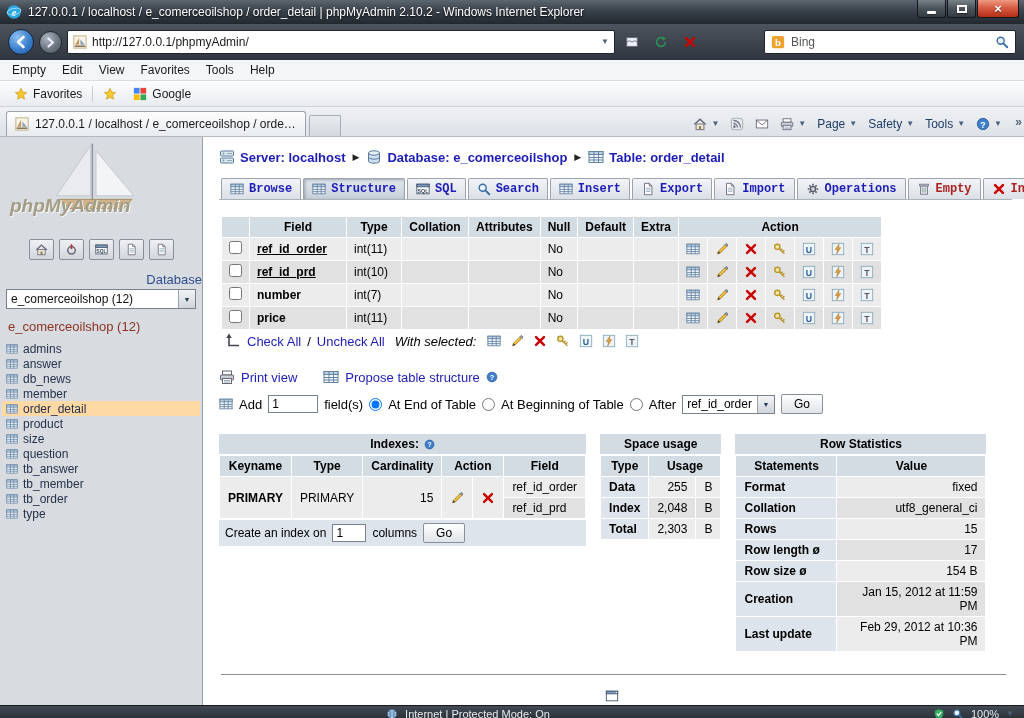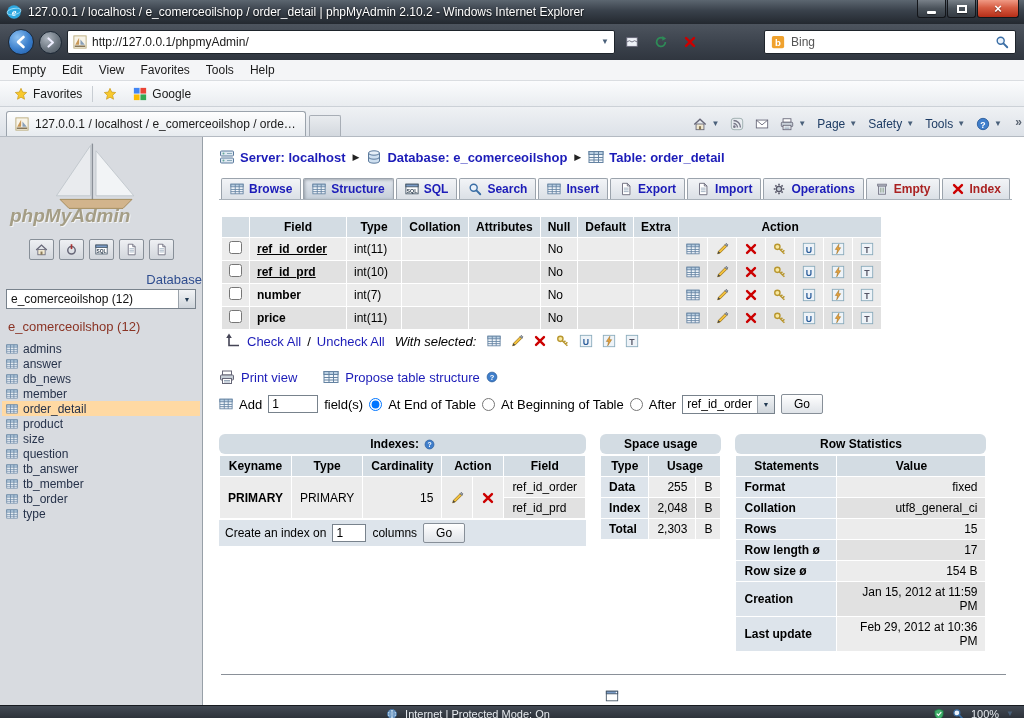--- a/index.html
+++ b/index.html
@@ -51,42 +51,42 @@
     border-radius:2px 2px 0 0;margin-left:3px;}
   .cmds{margin-left:auto;display:flex;align-items:center;gap:11px;padding:0 16px 5px 0;font-size:12px;color:#1e3c64;}
   .cmd{display:flex;align-items:center;gap:4px;}
   .overflow-ind{position:absolute;right:2px;top:8px;color:#5a6472;font-size:12px;font-weight:bold;}
 
   
   .content{flex:none;height:568px;display:flex;overflow:hidden;}
   .sidebar{width:203px;flex:none;background:#d8dbe0;border-right:1px solid #98a0a8;display:flex;flex-direction:column;overflow:hidden;}
   .logo{height:96px;position:relative;flex:none;}
   .logo .sailwrap{position:absolute;left:46px;top:3px;}
-  .pmatext{position:absolute;left:10px;bottom:6px;font-size:19px;font-weight:bold;font-style:italic;color:#a49d85;
+  .pmatext{position:absolute;left:10px;bottom:16px;font-size:19px;font-weight:bold;font-style:italic;color:#a49d85;
     text-shadow:1px 1px 0 #f2f3f5;}
   .navrow{display:flex;justify-content:center;gap:5px;padding:6px 0 8px;flex:none;}
   .sbtn{width:25px;height:21px;background:linear-gradient(#eef0f3,#d2d6dc);border:1px solid #878f98;border-radius:2px;
     display:flex;align-items:center;justify-content:center;}
   .dbl{text-align:right;color:#2f4d8f;font-size:13px;padding:4px 0 1px;flex:none;}
   .dbsel{margin:1px 6px 0;height:20px;background:#fff;border:1px solid #78828c;display:flex;align-items:center;
     font-size:12px;color:#111;padding-left:4px;flex:none;}
   .dbsel .grow{flex:1;}
   .selarr{width:17px;height:18px;background:linear-gradient(#f2f4f6,#cfd5db);border-left:1px solid #9aa2aa;
     display:flex;align-items:center;justify-content:center;font-size:7px;color:#223a52;flex:none;}
   .dblink{padding:10px 8px 7px;font-size:13px;color:#8a3324;flex:none;}
   .tlist{padding:0 2px;}
   .titem{display:flex;align-items:center;gap:5px;height:15px;padding:0 4px;font-size:12px;color:#26324a;}
   .titem.sel{background:#ffd9a3;}
 
   .main{flex:1;background:#fff;padding:12px 12px 0 16px;overflow:hidden;font-size:12px;color:#000;position:relative;}
   .crumbs{display:flex;align-items:center;gap:7px;font-size:13px;font-weight:bold;color:#1c1cb8;}
   .crumbs .sep{color:#222;font-size:9px;font-weight:normal;}
   .crumb{display:flex;align-items:center;gap:5px;}
 
-  .pmatabs{display:flex;align-items:flex-end;gap:2px;margin-top:13px;border-bottom:1px solid #aab2ba;padding-left:2px;}
+  .pmatabs{display:flex;align-items:flex-end;gap:2px;margin-top:13px;border-bottom:1px solid #aab2ba;padding-left:2px;font-family:Liberation Mono, monospace;}
   .ptab{display:flex;align-items:center;gap:5px;padding:3px 8px;background:linear-gradient(#f2f4f7,#dbe0e6);
     border:1px solid #9ba3ac;border-bottom:none;border-radius:2px 2px 0 0;font-size:12px;font-weight:bold;color:#1c1cb8;}
   .ptab.active{background:linear-gradient(#e2e7ee,#c6cfd9);box-shadow:inset 1px 1px 3px rgba(40,50,60,.35);}
   .ptab.danger{color:#aa2222;}
 
   .ptable{border-collapse:separate;border-spacing:1px;margin:16px 0 0 2px;}
   .ptable th{background:#d3dce3;font-weight:bold;padding:3px 7px;font-size:12px;text-align:center;}
   .ptable td{padding:3px 7px;font-size:12px;background:#ececec;}
   .ptable tr.alt td{background:#e1e1e1;}
   .c-chk{width:20px;text-align:center;}
@@ -112,21 +112,21 @@
   .tin{height:18px;border:1px solid #78828c;font-size:12px;padding:0 3px;font-family:inherit;background:#fff;}
   .w50{width:50px;}
   .w34{width:34px;}
   .btn{font-size:12px;padding:2px 12px;background:linear-gradient(#ffffff,#dfe3e8);border:1px solid #878f98;
     border-radius:2px;font-family:inherit;color:#000;}
   .fsel{display:inline-flex;align-items:center;border:1px solid #78828c;background:#fff;height:19px;font-size:12px;padding-left:4px;}
   .fsel .selarr{height:17px;margin-left:5px;}
 
   .panels{display:flex;align-items:flex-start;gap:14px;margin-top:20px;}
   .panel-h{background:#d3dce3;font-weight:bold;text-align:center;padding:3px 4px;font-size:12px;
-    display:flex;align-items:center;justify-content:center;gap:5px;margin-bottom:1px;border-radius:6px;}
+    display:flex;align-items:center;justify-content:center;gap:5px;margin-bottom:1px;}
   .sub{border-collapse:separate;border-spacing:1px;}
   .sub th{background:#d3dce3;font-weight:bold;padding:3px 8px;font-size:12px;text-align:center;}
   .sub td{padding:3px 8px;font-size:12px;background:#ececec;}
   .sub td.lbl{background:#dde4eb;font-weight:bold;text-align:left;}
   .sub td.num{text-align:right;}
   .sub td.alt{background:#e1e1e1;}
   .sub td.bold{font-weight:bold;}
   .createidx{display:flex;align-items:center;gap:6px;background:#dde4eb;padding:3px 6px;margin-top:1px;font-size:12px;}
 
   .main hr{border:none;border-top:1px solid #8a9098;margin:22px 6px 0 2px;}

